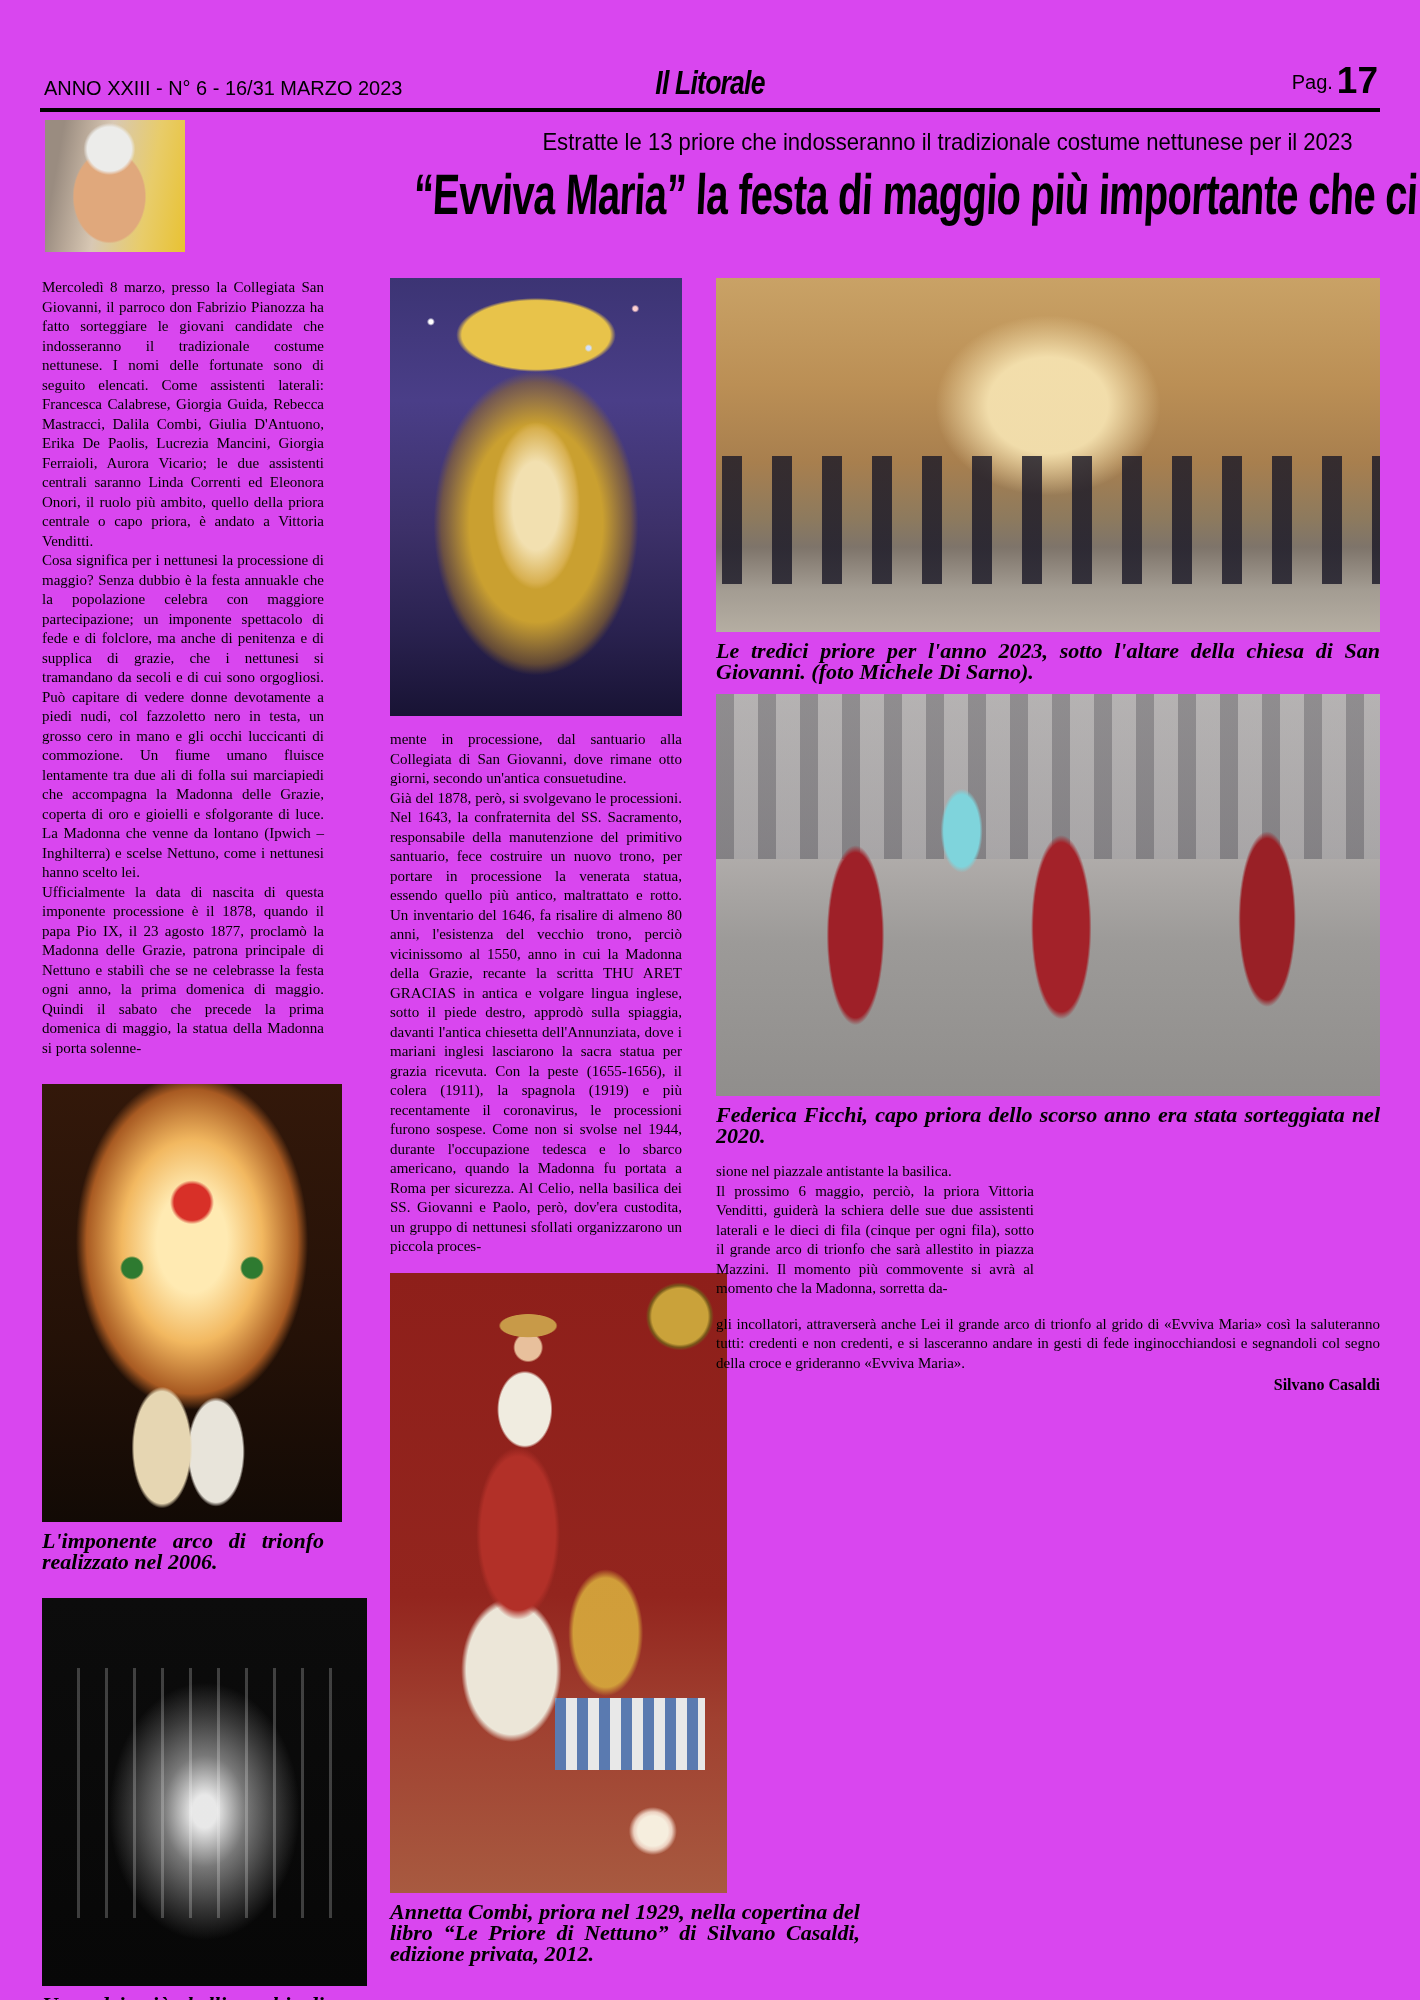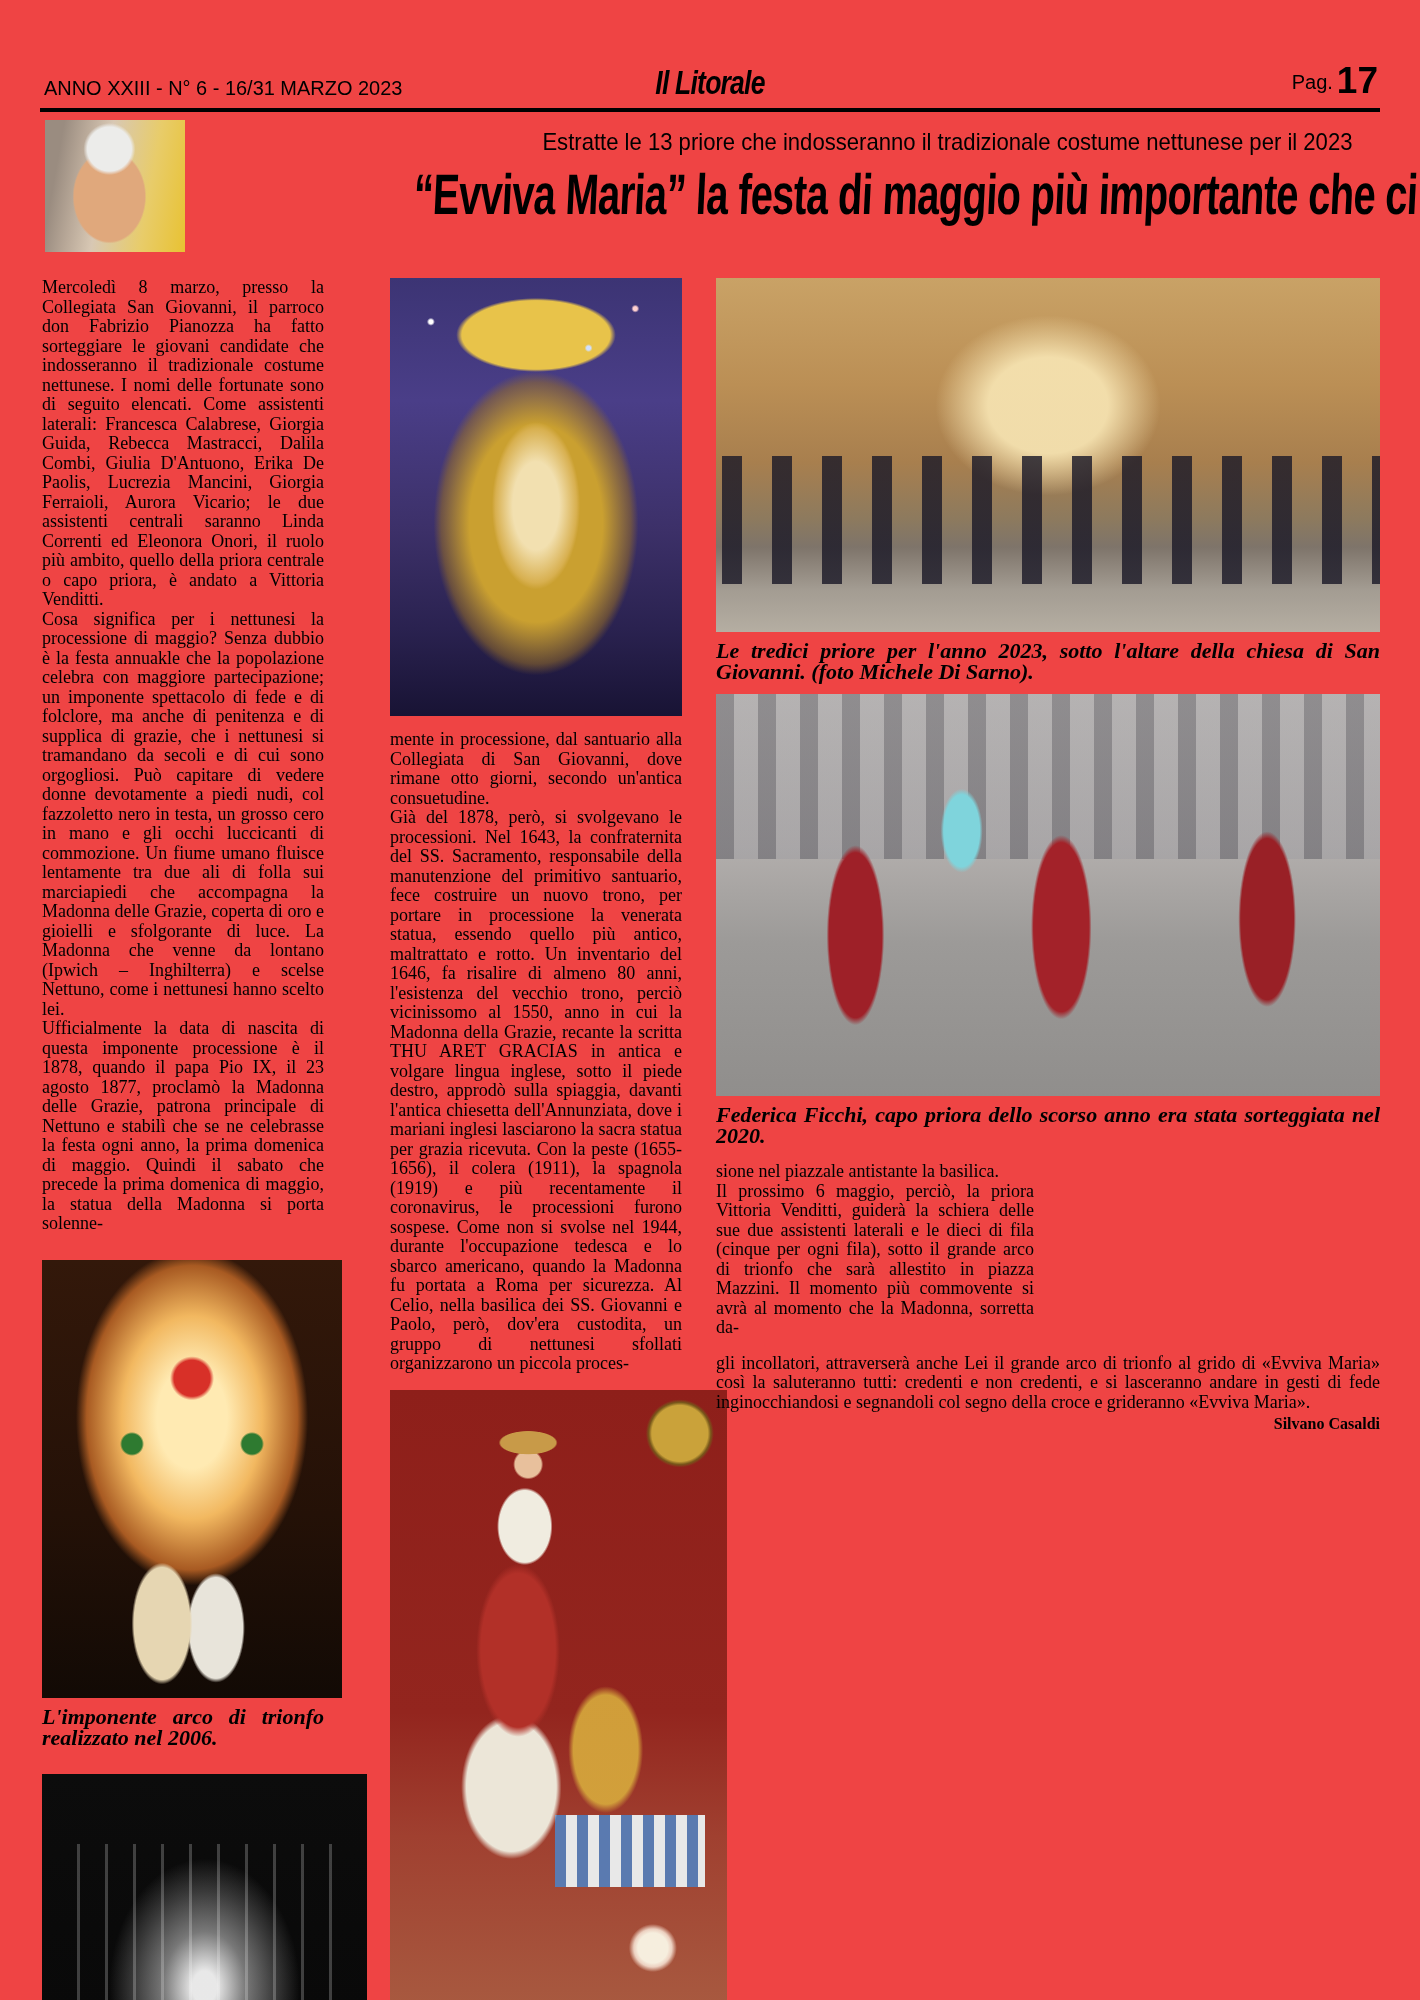--- a/index.html
+++ b/index.html
@@ -1,16 +1,16 @@
 <!DOCTYPE html>
 <html><head>
 <meta charset="utf-8">
 <style>
   html,body{margin:0;padding:0;background:#e9e9e9;}
-  .page{position:relative;width:1420px;height:2000px;background:#ef4444;margin:0 auto;
+  .page{position:relative;width:1420px;height:2000px;background:#d946ef;margin:0 auto;
         font-family:"Liberation Serif",serif;color:#000;overflow:hidden;}
 
   
   .masthead-row{position:relative;height:56px;padding-top:48px;}
   .issue{position:absolute;left:44px;bottom:4px;font-family:"Liberation Sans",sans-serif;
          font-size:21px;transform:scaleX(.95);transform-origin:left;white-space:nowrap;}
   .masthead{position:absolute;left:0;right:0;bottom:2px;text-align:center;
             font-family:"Liberation Sans",sans-serif;font-style:italic;font-weight:bold;
             font-size:34px;letter-spacing:-1px;transform:scaleX(.78);}
   .pageno{position:absolute;right:42px;bottom:2px;font-family:"Liberation Sans",sans-serif;
@@ -28,21 +28,21 @@
             font-size:57px;line-height:1;white-space:nowrap;
             transform:scaleX(.70) skewX(-4deg);letter-spacing:-1px;}
 
   
   .bodygrid{position:relative;height:1786px;}
   .col{position:absolute;top:0;}
   .col1{left:42px;width:282px;}
   .col2{left:390px;width:292px;}
   .colright{left:716px;width:664px;}
 
-  .coltext p{margin:0;font-size:18px;line-height:19.5px;text-align:justify;}
+  .coltext p{margin:0;font-size:15px;line-height:19.5px;text-align:justify;}
   .caption{margin:8px 0 0 0;font-size:22px;line-height:21px;font-weight:bold;
            font-style:italic;text-align:justify;}
   .byline{margin:3px 0 0 0;font-size:16px;font-weight:bold;text-align:right;}
 
   .twocol{display:flex;gap:16px;margin-top:16px;flex-direction:column;}
   .c3{width:318px;flex:none;}
   .c4{flex:1;}
   .chapelwrap{margin-left:172px;width:492px;margin-top:16px;}
 
   

